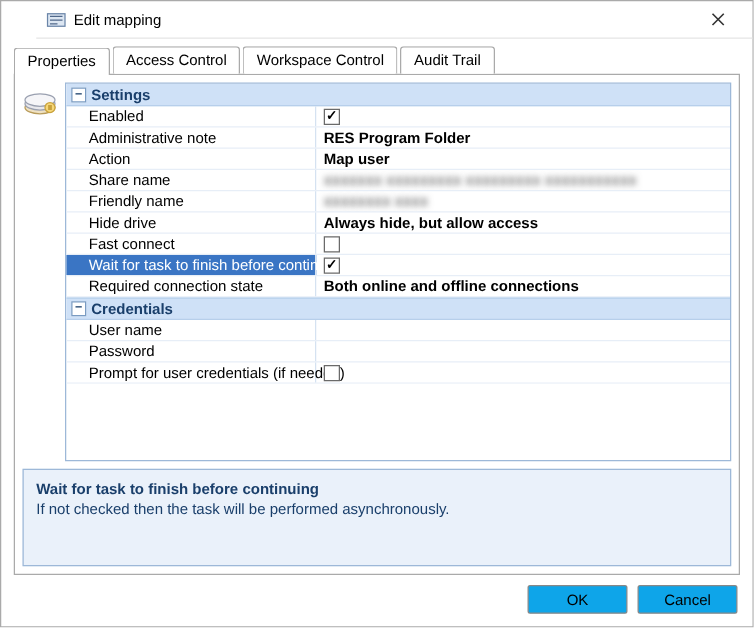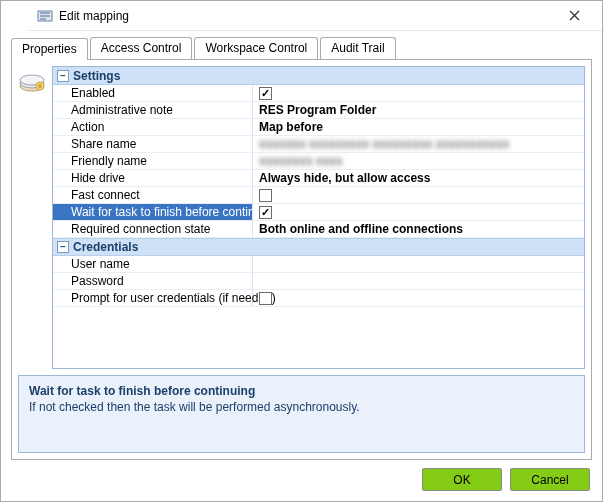--- a/index.html
+++ b/index.html
@@ -187,21 +187,21 @@
   .button-bar {
     display: flex;
     justify-content: flex-end;
     gap: 8px;
     padding: 8px 12px 10px 12px;
   }
   .btn {
     min-width: 80px;
     height: 23px;
     border: 1px solid #888;
-    background: #84cc16;
+    background: #0ea5e9;
     display: flex;
     align-items: center;
     justify-content: center;
     cursor: pointer;
     font-size: 12px;
     border-radius: 2px;
   }
 </style>
 </head>
 <body>
@@ -255,21 +255,21 @@
             <div class="prop-value">
                 <span class="checkbox checked"></span>
               </div>
           </div>
           <div class="prop-row">
             <div class="prop-label">Administrative note</div>
             <div class="prop-value">RES Program Folder</div>
           </div>
           <div class="prop-row">
             <div class="prop-label">Action</div>
-            <div class="prop-value">Map before</div>
+            <div class="prop-value">Map user</div>
           </div>
           <div class="prop-row">
             <div class="prop-label">Share name</div>
             <div class="prop-value">
                 <span class="blur">xxxxxxx xxxxxxxxx xxxxxxxxx xxxxxxxxxxx</span>
               </div>
           </div>
           <div class="prop-row">
             <div class="prop-label">Friendly name</div>
             <div class="prop-value">

